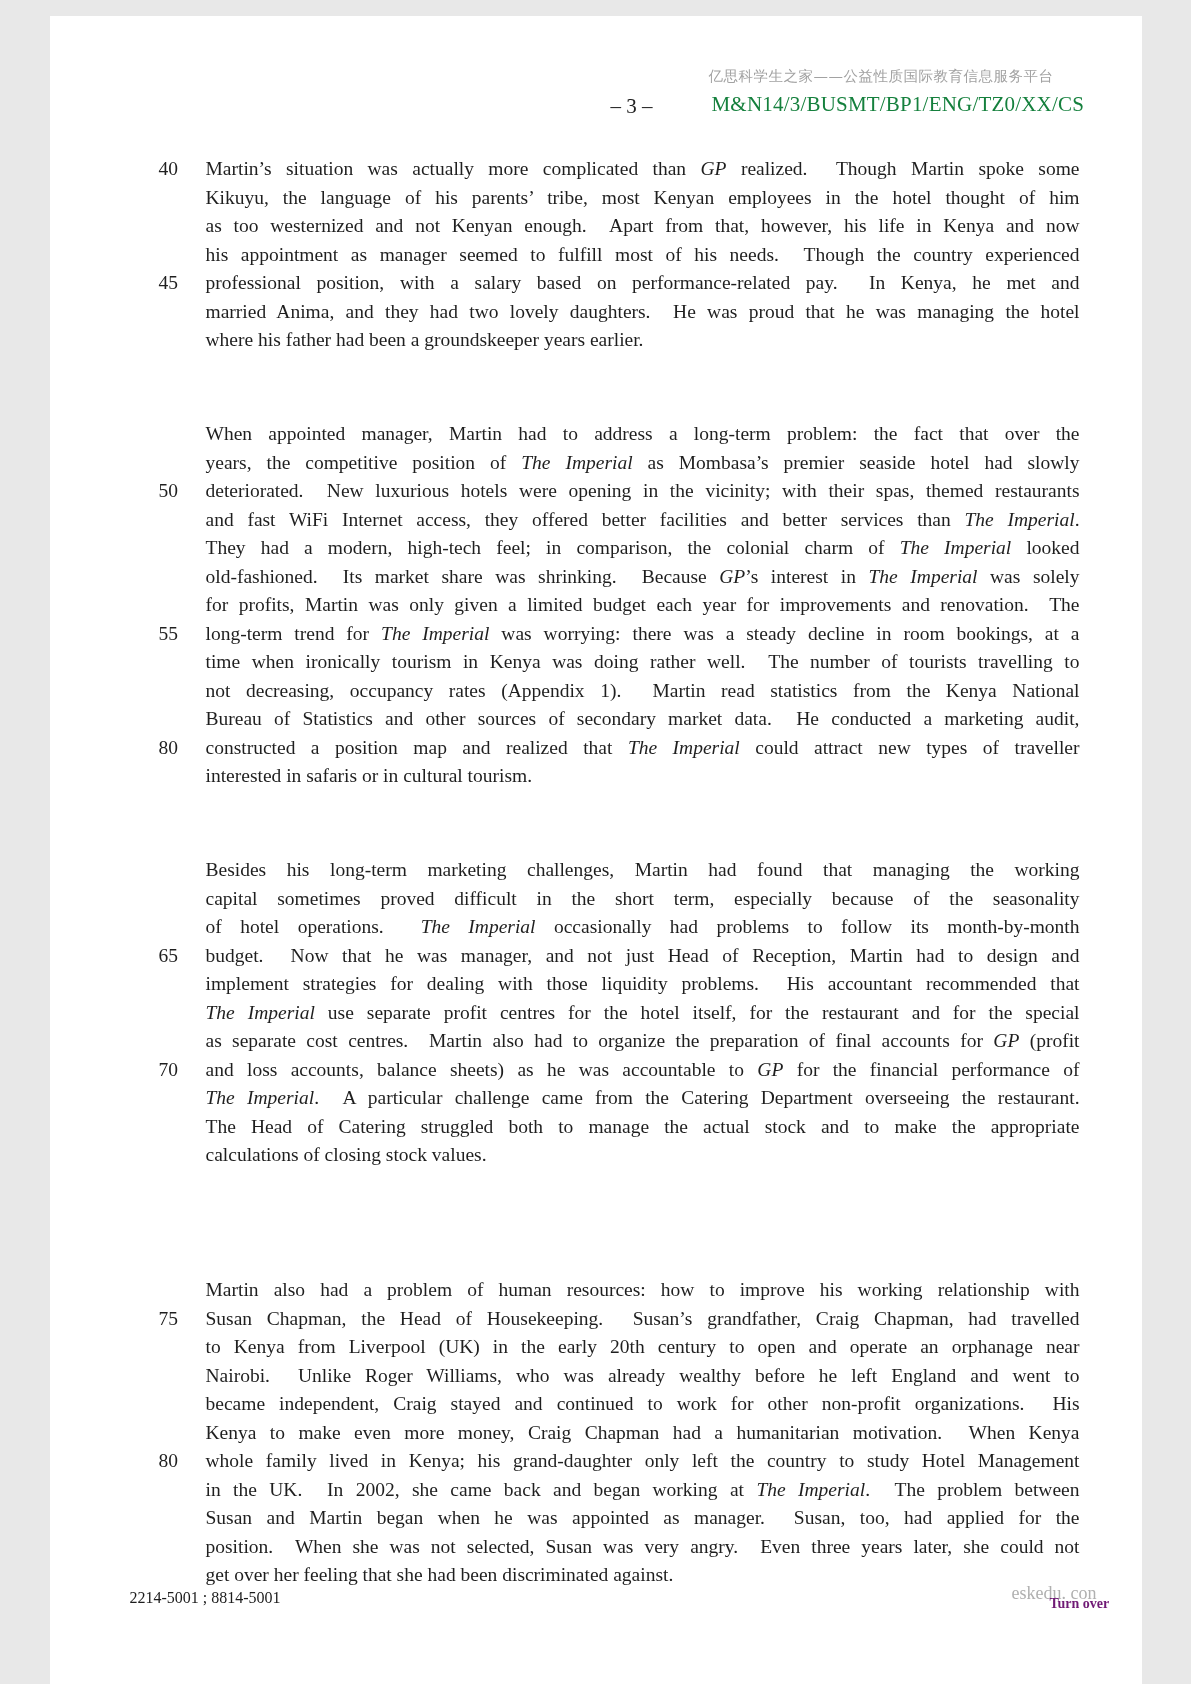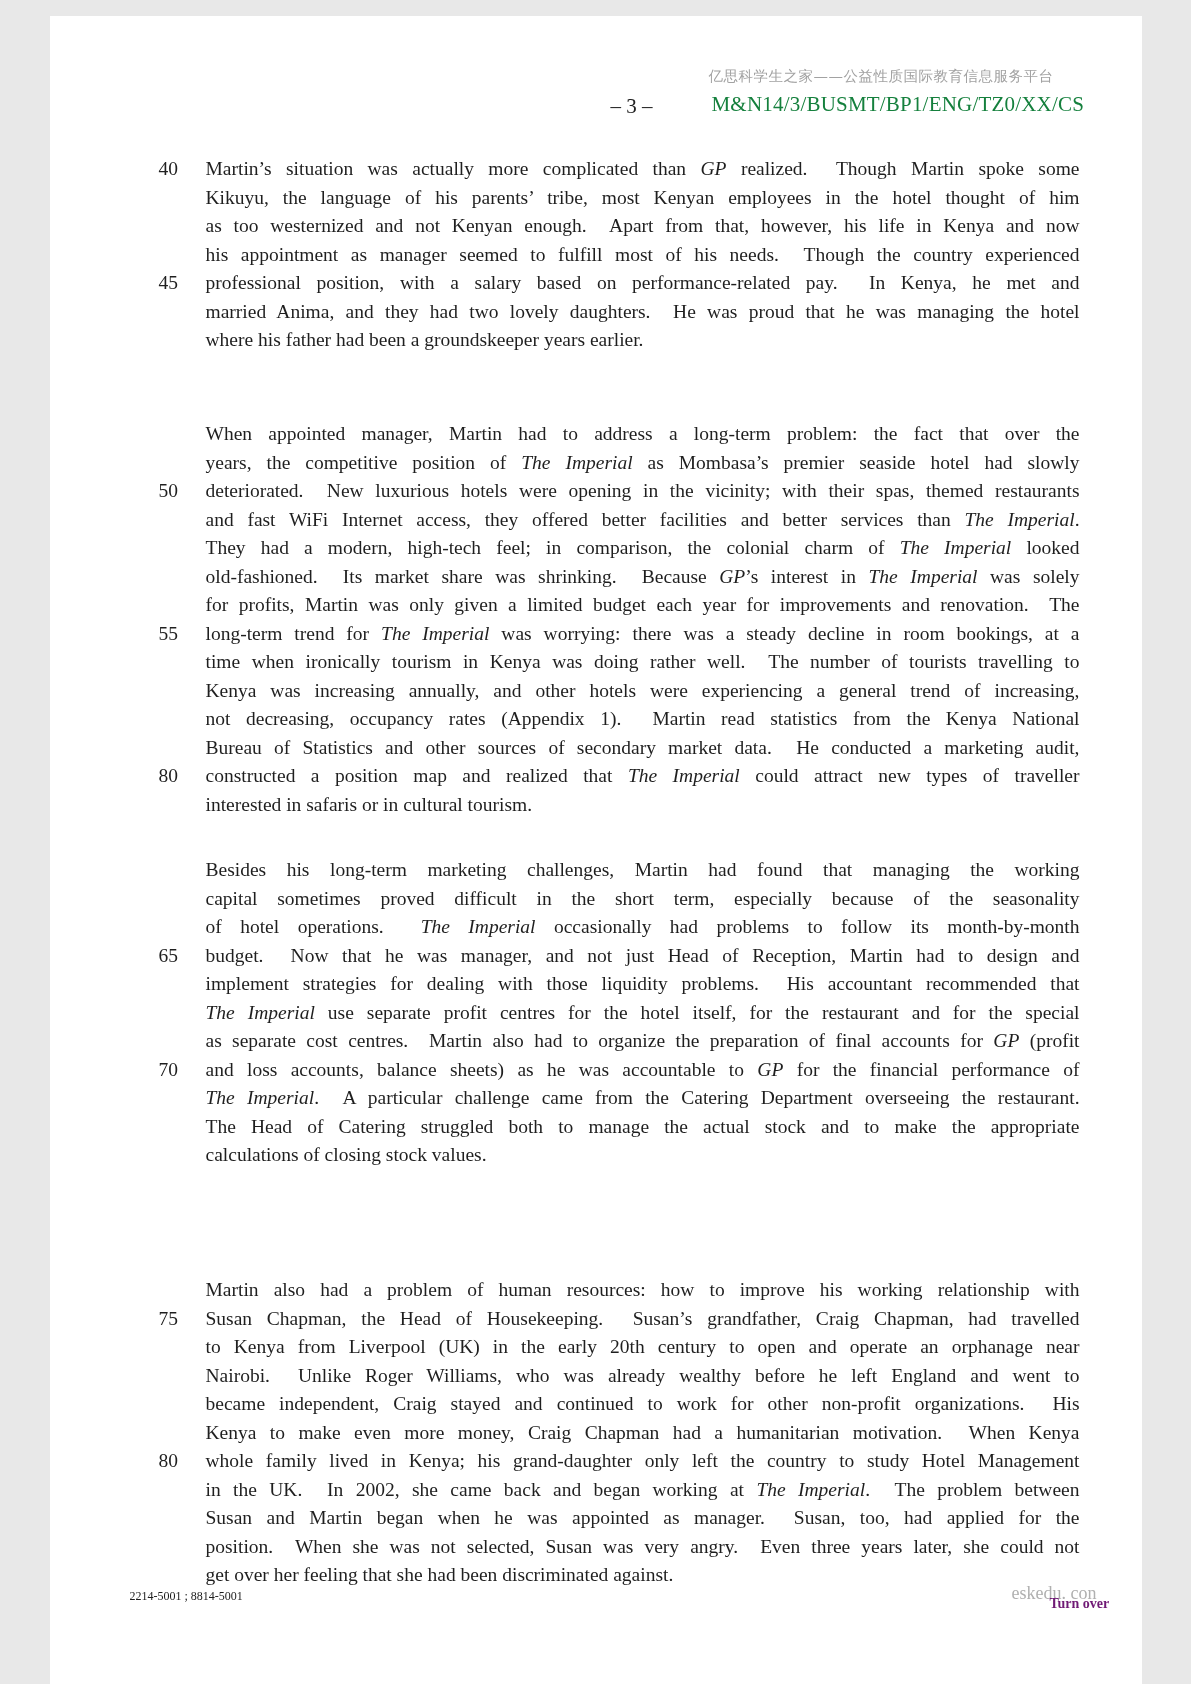--- a/index.html
+++ b/index.html
@@ -29,21 +29,21 @@
     font-size:19.5px; text-align:justify; text-align-last:justify;
     white-space:nowrap;
   }
   .line.last { text-align-last:left; }
   .lnum {
     position:absolute; left:-47px; top:0; width:40px;
     text-align:center; font-style:normal;
   }
   .doc-codes {
     position:absolute; left:80px; top:1573px;
-    font-size:12px; color:#1c1c1c;
+    font-size:16px; color:#1c1c1c;
   }
   .eskedu-watermark {
     position:absolute; left:962px; top:1567px;
     font-size:18px; color:#b0b0b0;
     font-family:Liberation Serif, serif;
   }
   .turn-over {
     position:absolute; left:1000px; top:1580px;
     font-size:14px; font-weight:bold; color:#701a75;
   }
@@ -70,21 +70,20 @@
       <div class="para" style="top: 404px;">
         <div class="line"><span>When appointed manager, Martin had to address a long-term problem: the fact that over the</span></div>
         <div class="line"><span>years, the competitive position of </span><i>The Imperial</i><span> as Mombasa’s premier seaside hotel had slowly</span></div>
         <div class="line"><span class="lnum">50</span><span>deteriorated.&nbsp; New luxurious hotels were opening in the vicinity; with their spas, themed restaurants</span></div>
         <div class="line"><span>and fast WiFi Internet access, they offered better facilities and better services than </span><i>The Imperial</i><span>.</span></div>
         <div class="line"><span>They had a modern, high-tech feel; in comparison, the colonial charm of </span><i>The Imperial</i><span> looked</span></div>
         <div class="line"><span>old-fashioned.&nbsp; Its market share was shrinking.&nbsp; Because </span><i>GP</i><span>’s interest in </span><i>The Imperial</i><span> was solely</span></div>
         <div class="line"><span>for profits, Martin was only given a limited budget each year for improvements and renovation.&nbsp; The</span></div>
         <div class="line"><span class="lnum">55</span><span>long-term trend for </span><i>The Imperial</i><span> was worrying: there was a steady decline in room bookings, at a</span></div>
         <div class="line"><span>time when ironically tourism in Kenya was doing rather well.&nbsp; The number of tourists travelling to</span></div>
-        <div class="line"><span>Kenya was increasing annually, and other hotels were experiencing a general trend of increasing,</span></div>
         <div class="line"><span>not decreasing, occupancy rates (Appendix 1).&nbsp; Martin read statistics from the Kenya National</span></div>
         <div class="line"><span>Bureau of Statistics and other sources of secondary market data.&nbsp; He conducted a marketing audit,</span></div>
         <div class="line"><span class="lnum">80</span><span>constructed a position map and realized that </span><i>The Imperial</i><span> could attract new types of traveller</span></div>
         <div class="line last"><span>interested in safaris or in cultural tourism.</span></div>
       </div>
       <div class="para" style="top: 840px;">
         <div class="line"><span>Besides his long-term marketing challenges, Martin had found that managing the working</span></div>
         <div class="line"><span>capital sometimes proved difficult in the short term, especially because of the seasonality</span></div>
         <div class="line"><span>of hotel operations.&nbsp; </span><i>The Imperial</i><span> occasionally had problems to follow its month-by-month</span></div>
         <div class="line"><span class="lnum">65</span><span>budget.&nbsp; Now that he was manager, and not just Head of Reception, Martin had to design and</span></div>

